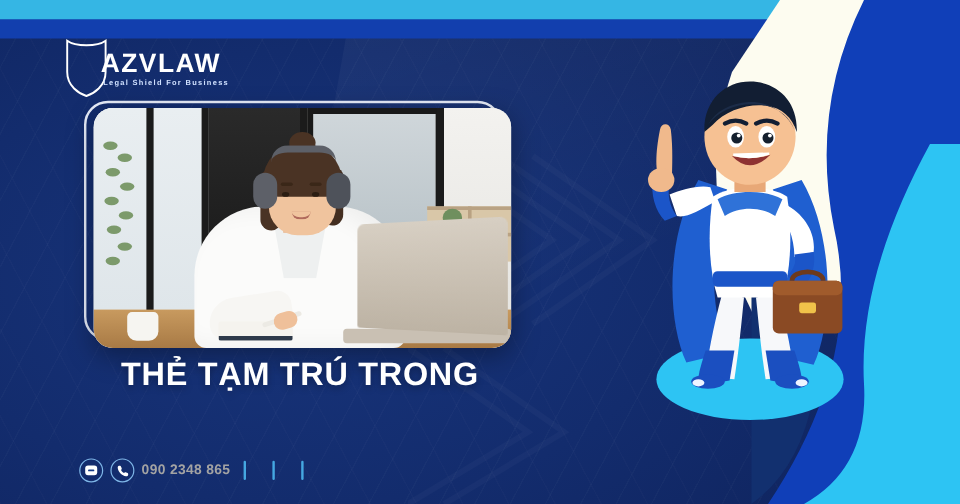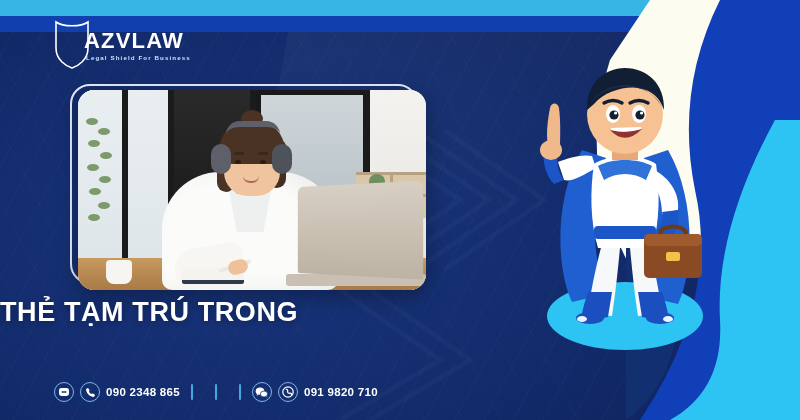--- a/index.html
+++ b/index.html
@@ -70,21 +70,21 @@
     clip-path: path("M155,120 Q95,230 100,320 Q104,390 50,420 L180,420 L180,120 Z");
   }
   .wave-navy-overlay {
     width:140px; right:34px;
     background:#12306f;
     clip-path: path("M0,150 Q70,240 52,330 Q40,392 0,420 L0,150 Z");
   }
 
   
   .logo {
-    position:absolute; left:36px; top:18px;
+    position:absolute; left:36px; top:30px;
     width:140px; height:54px;
     display:flex; align-items:center; justify-content:center;
   }
   .logo svg { position:absolute; left:0; top:0; }
   .logo-text {
     position:absolute; left:48px; top:12px;
     color:#ffffff; font-size:22px; font-weight:bold;
     letter-spacing:1.2px; line-height:1;
   }
   .logo-tag {
@@ -142,36 +142,36 @@
   .ph-arm { position:absolute; left:96px; bottom:10px; width:70px; height:34px; background:#f7f6f3; border-radius:26px 14px 6px 16px; transform:rotate(-9deg); }
   .ph-hand { position:absolute; left:150px; bottom:16px; width:20px; height:14px; background:#efc09a; border-radius:8px; transform:rotate(-16deg); }
   .ph-pen { position:absolute; left:140px; bottom:22px; width:34px; height:4px; background:#eceae4; border-radius:3px; transform:rotate(-18deg); }
 
   
   .mascot { position:absolute; left:520px; top:58px; width:210px; height:300px; }
 
   
   .title {
     position:absolute; left:0; top:296px; width:500px;
-    text-align:left;
+    text-align:center;
     color:#ffffff;
     font-size:27px; font-weight:bold;
     letter-spacing:.6px;
     line-height:1.22;
     text-shadow:0 2px 6px rgba(0,0,0,.28);
   }
 
   
   .footer {
-    position:absolute; left:0; bottom:14px;
+    position:absolute; left:12px; bottom:14px;
     width:700px; height:28px;
     display:flex; align-items:center;
     padding-left:54px;
     gap:0px;
-    color:#ffffff;
+    color:#a3a3a3;
   }
   .fgroup { display:flex; align-items:center; gap:6px; }
   .ficon {
     width:20px; height:20px; border-radius:50%;
     border:1px solid #7fb7e8;
     display:flex; align-items:center; justify-content:center;
     flex:0 0 auto;
   }
   .ficon svg { display:block; }
   .ftext { font-size:11.5px; font-weight:bold; letter-spacing:.3px; white-space:nowrap; }
@@ -340,33 +340,16 @@
     </div>
 
     <span class="fdiv"></span>
 
 
     <span class="fdiv"></span>
 
 
     <span class="fdiv"></span>
 
-    <div class="fgroup">
-      <span class="ficon">
-        <svg width="13" height="11" viewBox="0 0 13 11">
-            <ellipse cx="5" cy="4.2" rx="4.3" ry="3.6" fill="#ffffff"></ellipse>
-            <path d="M2.4,7 L1.4,8.8 L3.6,7.8 Z" fill="#ffffff"></path>
-            <ellipse cx="9" cy="7" rx="3.6" ry="3" fill="#ffffff" stroke="#153a86" stroke-width="0.8"></ellipse>
-            <path d="M11.6,9.2 L12.5,10.6 L10.6,9.9 Z" fill="#ffffff" stroke="#153a86" stroke-width="0.6"></path>
-          </svg>
-      </span>
-      <span class="ficon">
-        <svg width="12" height="12" viewBox="0 0 12 12">
-            <circle cx="6" cy="6" r="5.2" fill="none" stroke="#ffffff" stroke-width="1.2"></circle>
-            <path d="M4.2,3.3 C4.9,3.1 5.3,3.4 5.5,4 L5.8,4.8 C5.9,5.2 5.8,5.5 5.4,5.7 C5.7,6.6 6.3,7.2 7.2,7.5 C7.4,7.1 7.7,7 8.1,7.1 L8.9,7.4 C9.5,7.6 9.7,8.1 9.5,8.7" stroke="#ffffff" stroke-width="1.2" fill="none" stroke-linecap="round"></path>
-          </svg>
-      </span>
-      <span class="ftext">091 9820 710</span>
-    </div>
 
   </div>
 
 </div>
 
 </body></html>

